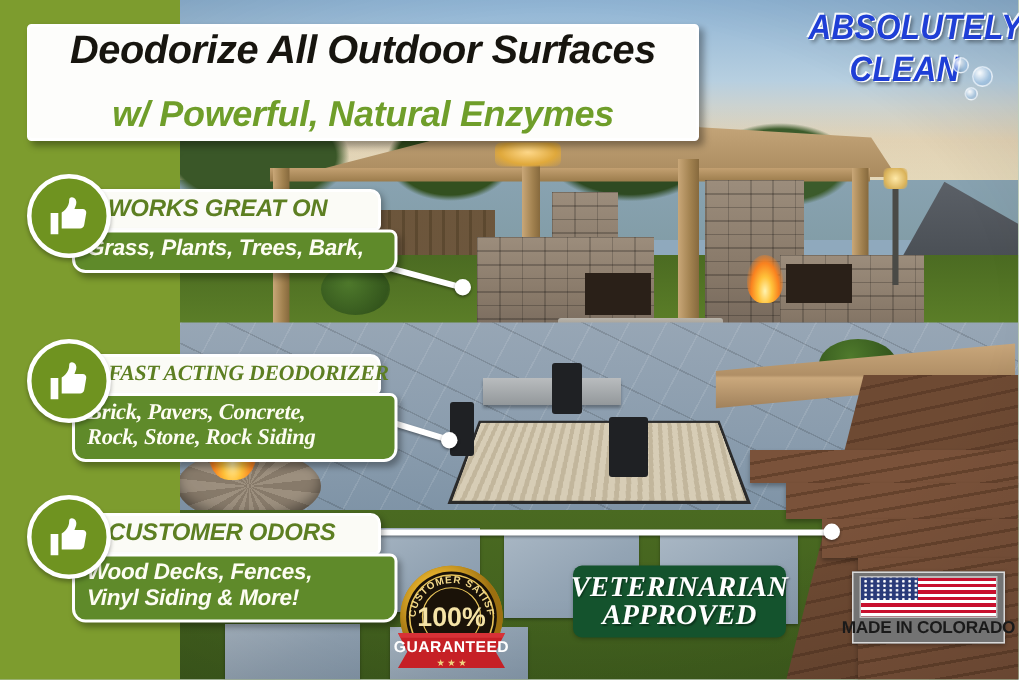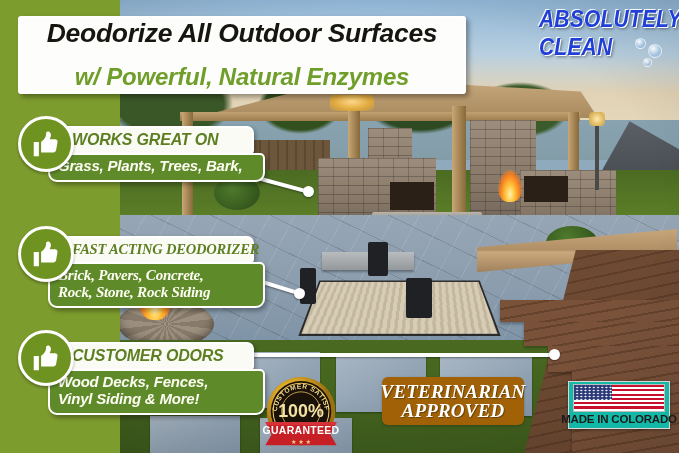--- a/index.html
+++ b/index.html
@@ -229,20 +229,21 @@
     line-height: 1.1;
     margin-top: 16px;
     white-space: nowrap;
   }
 
   
   .brand {
     position: absolute;
     right: 12px; top: 8px;
     width: 128px; height: 60px;
+    text-align: center;
     line-height: 1;
   }
   .brand-word {
     display: block;
     font-size: 21px;
     font-weight: bold;
     font-style: italic;
     color: #1f3fd6;
     letter-spacing: .2px;
     text-shadow:
@@ -336,21 +337,21 @@
     position: absolute;
     left: 262px; top: 374px;
     width: 78px; height: 76px;
   }
   .seal svg { width: 78px; height: 76px; display: block; }
 
   .vet {
     position: absolute;
     left: 382px; top: 377px;
     width: 142px; height: 48px;
-    background: #a16207;
+    background: #14532d;
     border-radius: 6px;
     display: flex;
     flex-direction: column;
     align-items: center;
     justify-content: center;
     line-height: 1.02;
     box-shadow: 0 1px 3px rgba(0,0,0,.25);
   }
   .vet span {
     display: block;
@@ -360,21 +361,21 @@
     color: #ffffff;
     font-size: 19px;
     letter-spacing: .2px;
     text-shadow: 1px 1px 1px rgba(0,0,0,.35);
   }
 
   .colorado {
     position: absolute;
     left: 568px; top: 381px;
     width: 100px; height: 46px;
-    background: #14b8a6;
+    background: #737373;
     border: 1px solid #d8d8d8;
     box-shadow: 0 1px 3px rgba(0,0,0,.35);
     display: flex;
     flex-direction: column;
     align-items: center;
   }
   .flag {
     position: relative;
     width: 92px; height: 28px;
     margin-top: 2px;

